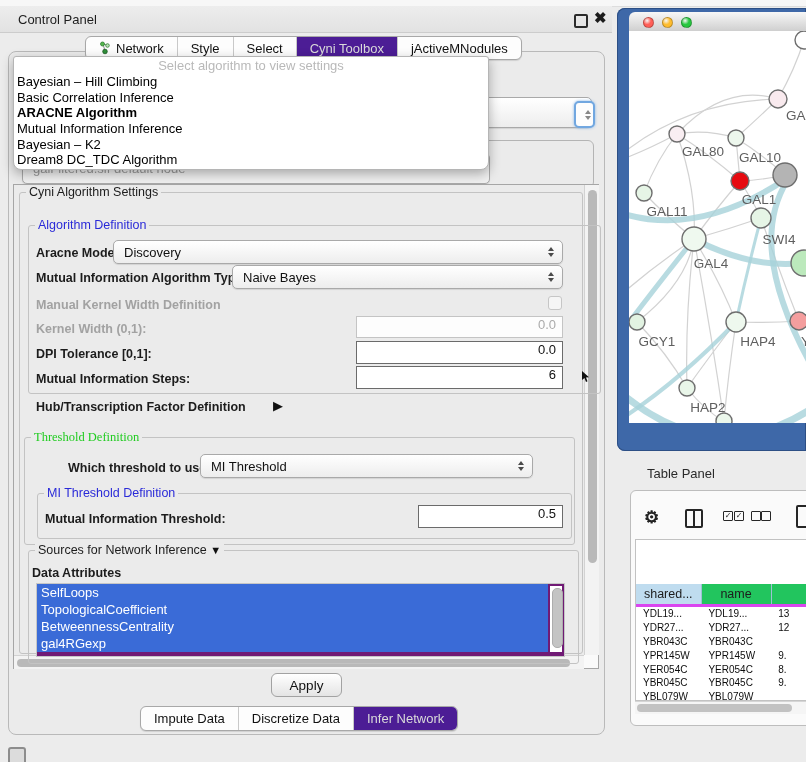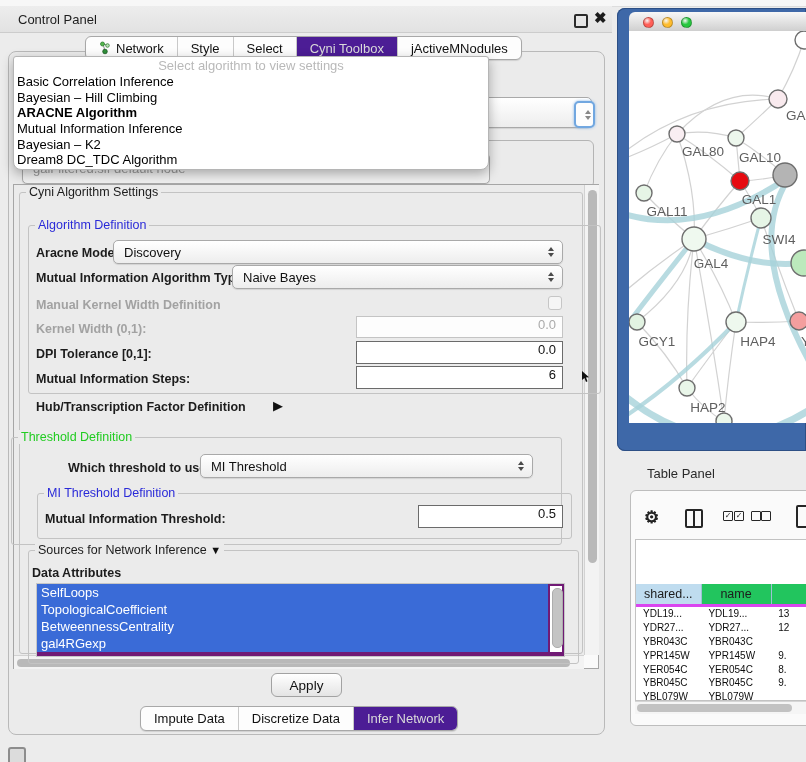--- a/index.html
+++ b/index.html
@@ -131,22 +131,22 @@
       </span>
   </div>
   <div class="abs" style="left:300px;top:140px;width:292px;height:46px;background:#ebebeb;border:1px solid #b4b4b4;border-radius:6px;"></div>
   <div class="abs combo" style="left:22px;top:153px;width:468px;height:31px;background:#f1f1f1;color:#9a9a9a;">
     <span>galFiltered.sif default node</span>
   </div>
 
   <div class="abs pop">
     <div class="ph">Select algorithm to view settings</div>
     <div id="popItems">
+        <div class="it">Bayesian – Hill Climbing</div>
         <div class="it">Basic Correlation Inference</div>
-        <div class="it">Bayesian – Hill Climbing</div>
         <div class="it sel">ARACNE Algorithm</div>
         <div class="it">Mutual Information Inference</div>
         <div class="it">Bayesian – K2</div>
         <div class="it">Dream8 DC_TDC Algorithm</div>
       </div>
   </div>
 
   <div class="abs scrollpane"></div>
   <div class="abs vsb">
       <span class="th abs"></span>
@@ -190,21 +190,21 @@
     <span>0.0</span>
   </div>
   <span class="lbl" style="left:36px;top:372px;">Mutual Information Steps:</span>
   <div class="abs fld en" style="left:356px;top:366px;width:207px;height:23px;">
     <span>6</span>
   </div>
 
   <span class="lbl" style="left:36px;top:400px;">Hub/Transcription Factor Definition</span>
   <span class="abs tri-r" style="left:273px;top:398px;">▶</span>
 
-  <div class="abs grp" style="left:11px;top:437px;width:549px;height:106px;">
+  <div class="abs grp" style="left:24px;top:437px;width:549px;height:106px;font-family:Liberation Serif, serif;">
     <span class="gt green">Threshold Definition</span>
   </div>
   <span class="lbl" style="left:68px;top:461px;">Which threshold to use:</span>
   <div class="abs combo" style="left:200px;top:454px;width:333px;height:24px;">
     <span>MI Threshold</span>
     <span class="arrs">
         <span class="aru"></span>
         <span class="ard"></span>
       </span>
   </div>

